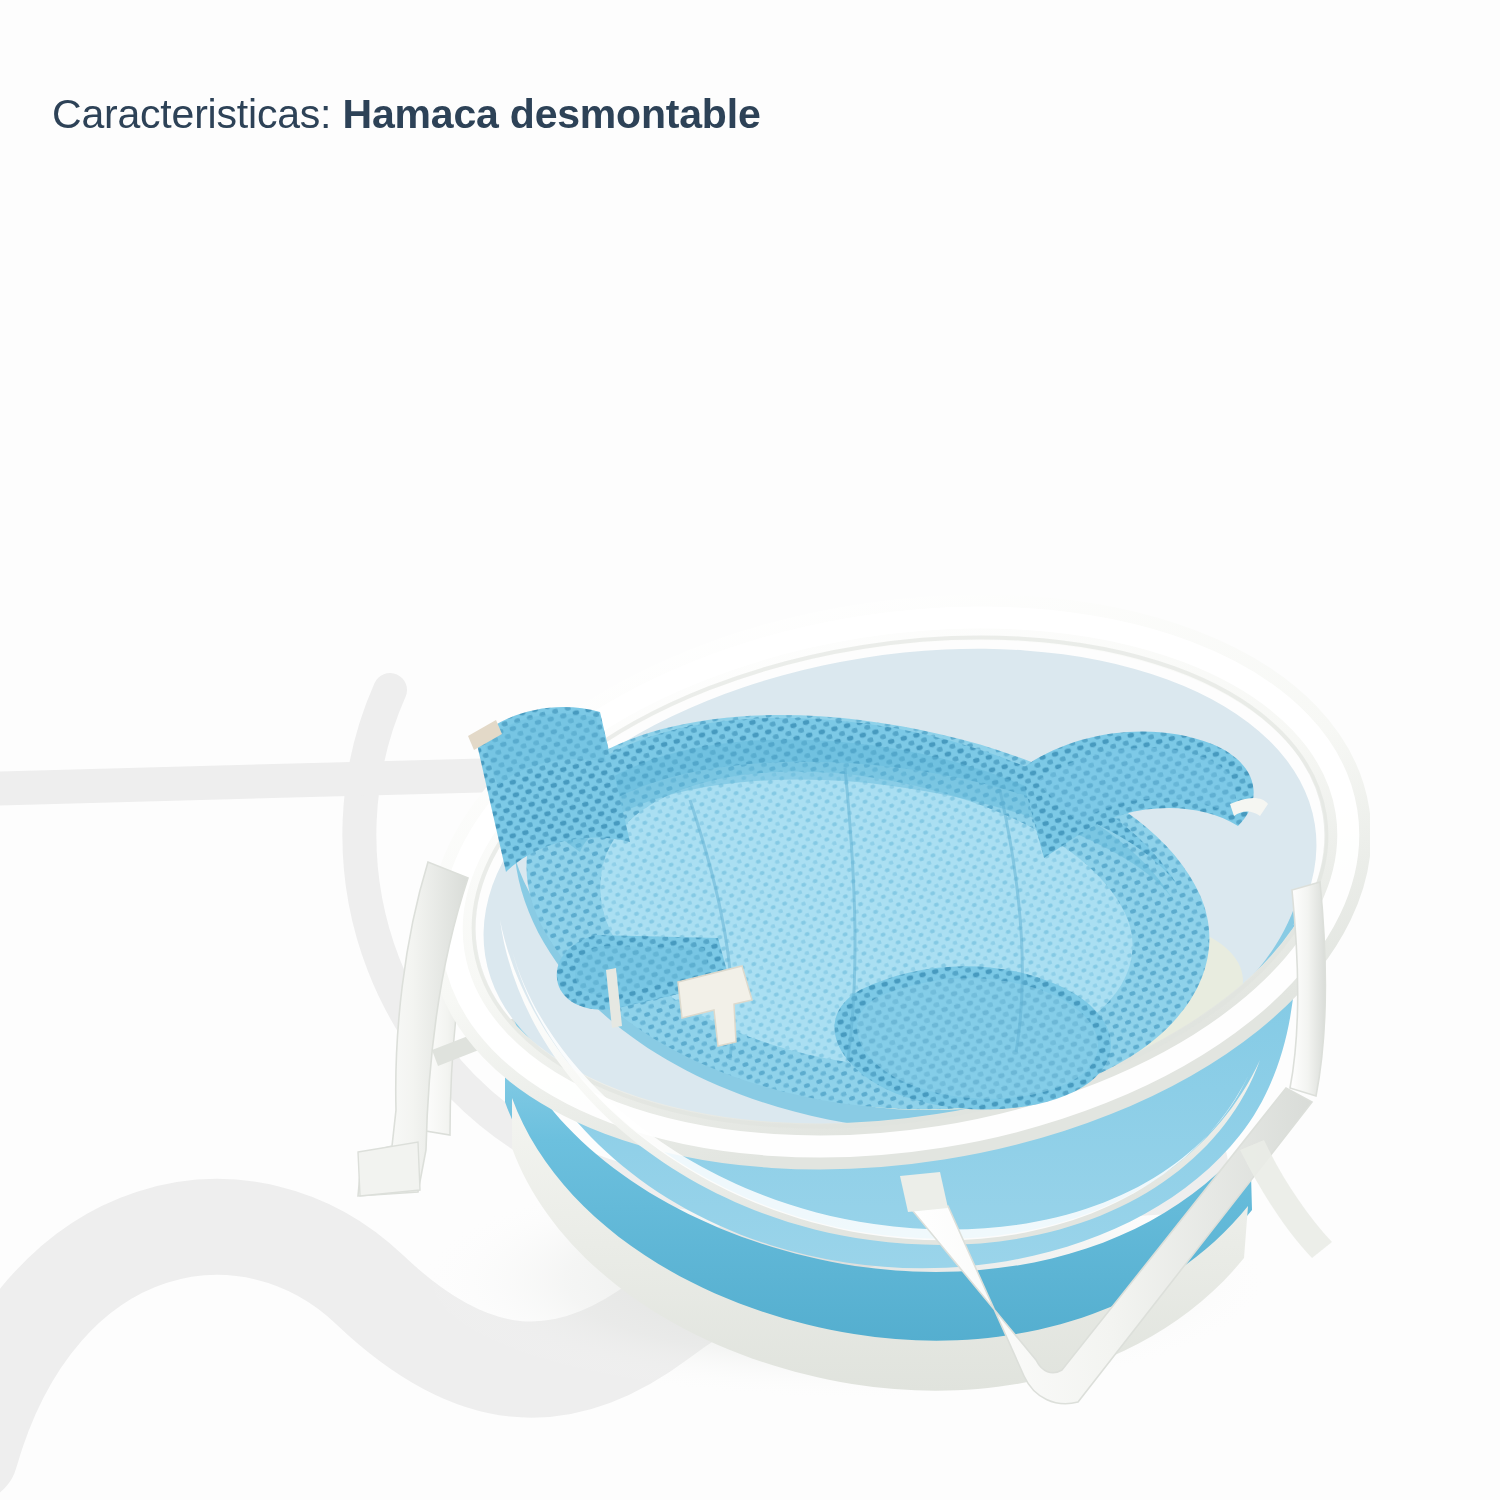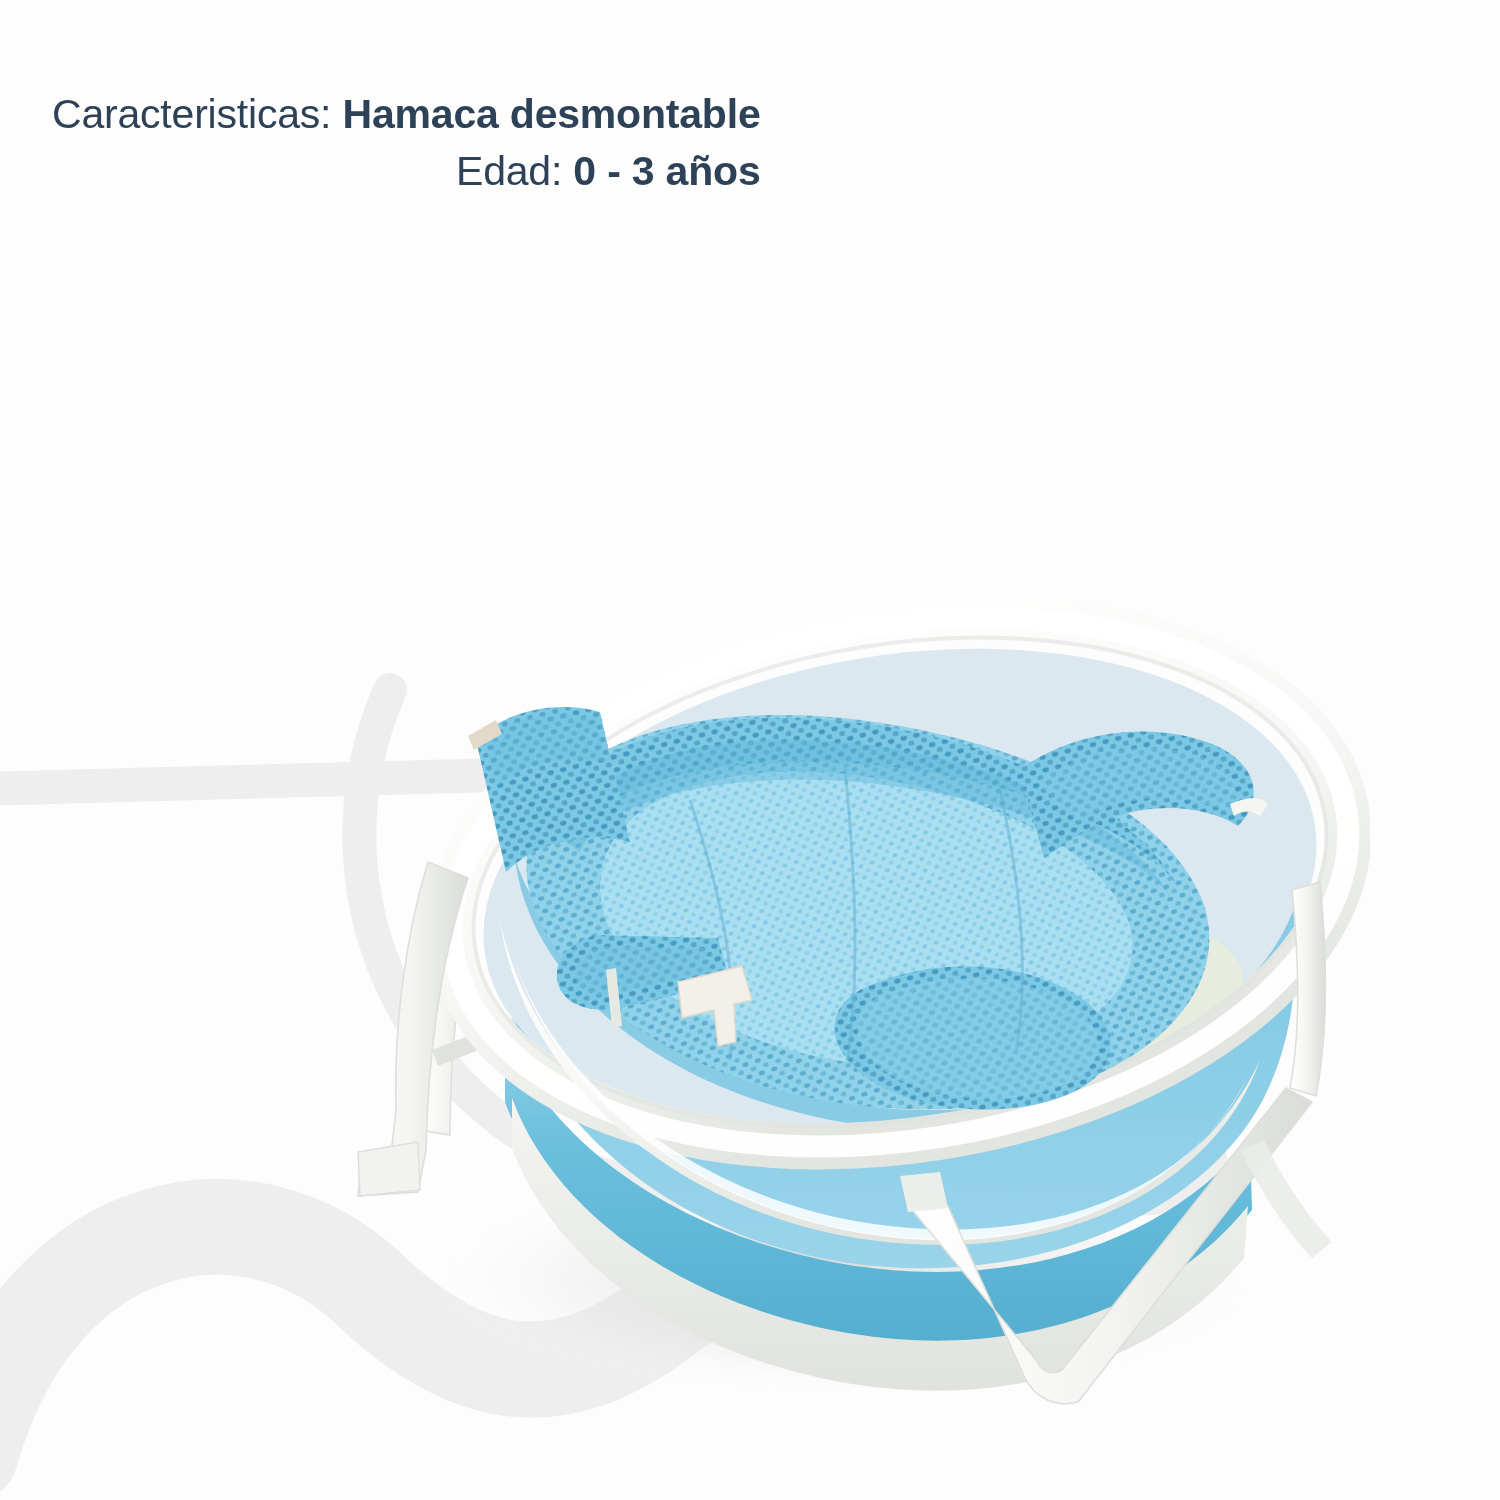--- a/index.html
+++ b/index.html
@@ -3,21 +3,21 @@
 <meta charset="utf-8">
 <style>
   html,body{margin:0;padding:0;}
   body{
     width:1500px;height:1500px;
     background:#fdfdfd;
     font-family:"Liberation Sans", sans-serif;
     overflow:hidden;
     position:relative;
   }
-  .stage{position:absolute;inset:0;text-align:right;}
+  .stage{position:absolute;inset:0;}
 
   
   .watermark{position:absolute;inset:0;z-index:0;pointer-events:none;}
 
   
   .spec-block{
     position:absolute;left:52px;top:88px;z-index:5;
     line-height:1.30;
   }
   .spec-line{
@@ -64,24 +64,20 @@
     </svg>
   </div>
 
   <div class="spec-block">
 
     <div class="spec-line">
       <span class="spec-label">Caracteristicas:</span>
       <span class="spec-value">Hamaca desmontable</span>
     </div>
 
-    <div class="spec-line">
-      <span class="spec-label">Edad:</span>
-      <span class="spec-value">0 - 3 años</span>
-    </div>
 
 
   </div>
 
   <div class="product">
     <svg viewBox="0 0 1070 820" aria-hidden="true">
       <defs>
 
         <pattern id="meshDots" width="13" height="13" patternUnits="userSpaceOnUse" patternTransform="rotate(-18)">
           <rect width="13" height="13" fill="#8fd2ea"></rect>

